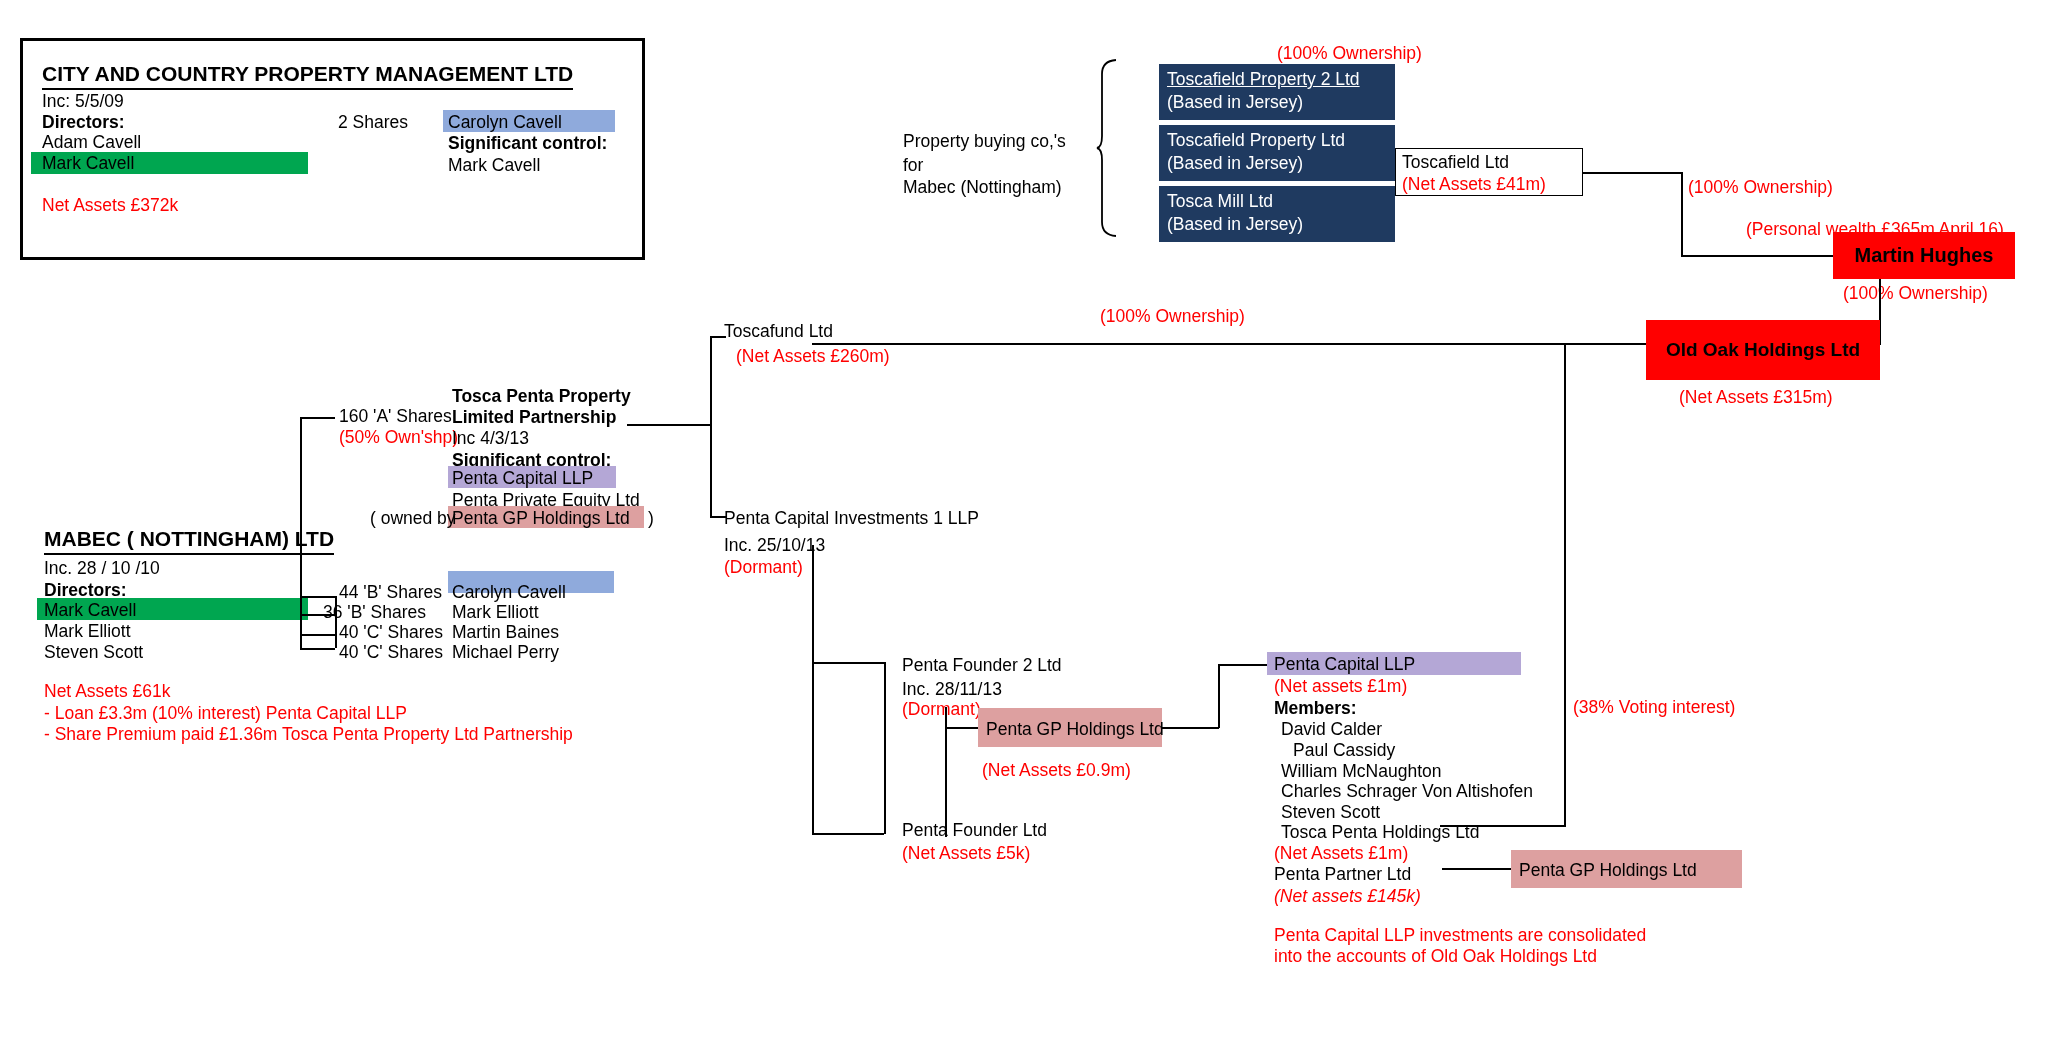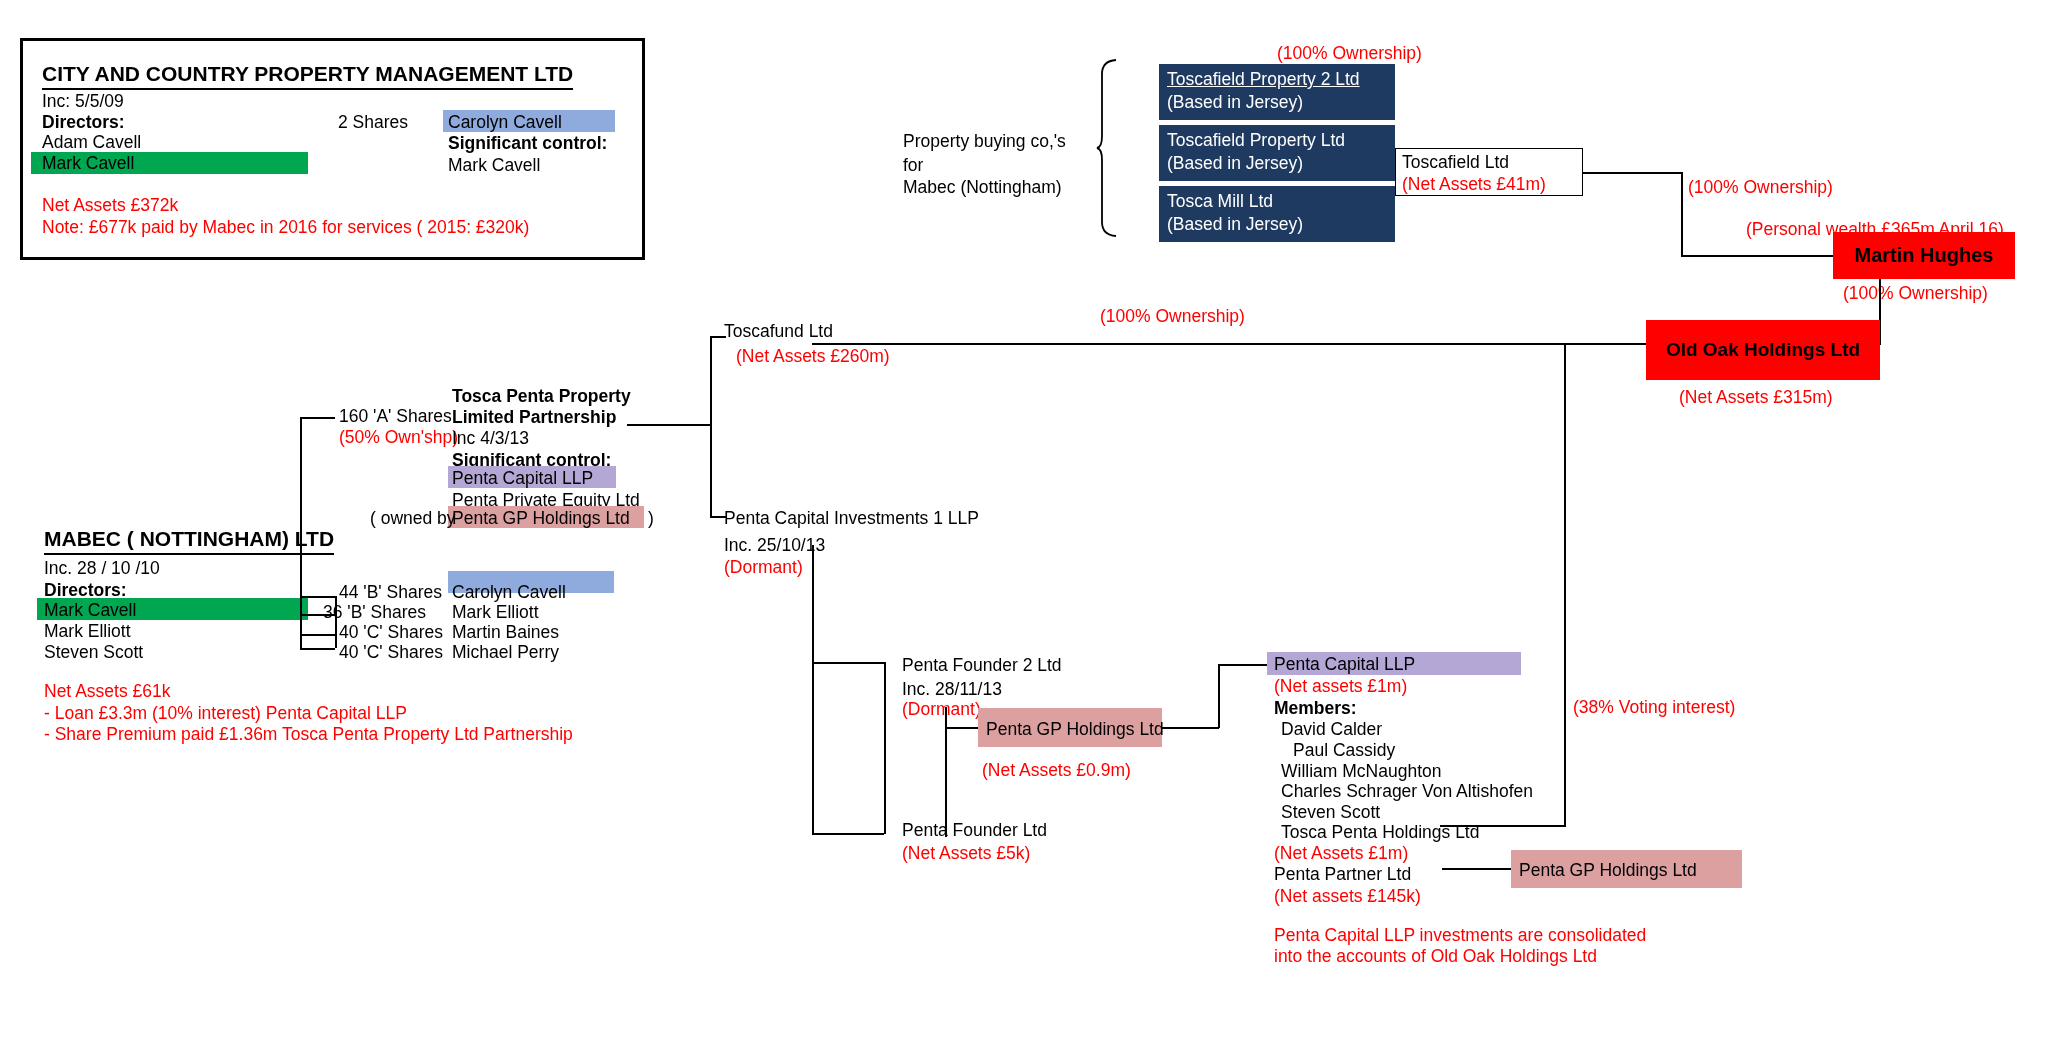--- a/index.html
+++ b/index.html
@@ -40,21 +40,20 @@
   <div class="t" style="left:42px;top:153px;">Mark Cavell</div>
 
   <div class="t" style="left:338px;top:112px;">2 Shares</div>
 
   <div class="box blue" style="left:443px;top:110px;width:172px;height:22px;"></div>
   <div class="t" style="left:448px;top:112px;">Carolyn Cavell</div>
   <div class="t b" style="left:448px;top:133px;">Significant control:</div>
   <div class="t" style="left:448px;top:155px;">Mark Cavell</div>
 
   <div class="t red" style="left:42px;top:195px;">Net Assets £372k</div>
-  <div class="t red" style="left:42px;top:217px;">Note: £677k paid by Mabec in 2016 for services ( 2015: £320k)</div>
 
   <div class="t" style="left:903px;top:131px;">Property buying co,'s</div>
   <div class="t" style="left:903px;top:155px;">for</div>
   <div class="t" style="left:903px;top:177px;">Mabec (Nottingham)</div>
 
   <svg style="position:absolute;left:1096px;top:58px;width:24px;height:180px;">
     <path d="M 20 2 Q 6 3 6 16 L 6 78 Q 6 89 1 90 Q 6 91 6 102 L 6 164 Q 6 177 20 178" fill="none" stroke="#000" stroke-width="1.8"></path>
   </svg>
 
   <div class="t red" style="left:1277px;top:43px;">(100% Ownership)</div>
@@ -181,21 +180,21 @@
   <div class="t red" style="left:1274px;top:676px;">(Net assets £1m)</div>
   <div class="t b" style="left:1274px;top:698px;">Members:</div>
   <div class="t" style="left:1281px;top:719px;">David Calder</div>
   <div class="t" style="left:1281px;top:740px;margin-left:12px;">Paul Cassidy</div>
   <div class="t" style="left:1281px;top:761px;">William McNaughton</div>
   <div class="t" style="left:1281px;top:781px;">Charles Schrager Von Altishofen</div>
   <div class="t" style="left:1281px;top:802px;">Steven Scott</div>
   <div class="t" style="left:1281px;top:822px;">Tosca Penta Holdings Ltd</div>
   <div class="t red" style="left:1274px;top:843px;">(Net Assets £1m)</div>
   <div class="t" style="left:1274px;top:864px;">Penta Partner Ltd</div>
-  <div class="t red" style="left:1274px;top:886px;">(Net assets £145k)</div>
+  <div class="t red" style="left:1274px;top:886px;font-style:italic;">(Net assets £145k)</div>
 
   <div class="ln hln" style="left:1440px;top:825px;width:125px;"></div>
   <div class="ln vln" style="left:1564px;top:343px;height:484px;"></div>
   <div class="t red" style="left:1573px;top:697px;">(38% Voting interest)</div>
 
   <div class="ln hln" style="left:1442px;top:868px;width:70px;"></div>
 
   <div class="box pink" style="left:1511px;top:850px;width:231px;height:38px;"></div>
   <div class="t" style="left:1519px;top:860px;">Penta GP Holdings Ltd</div>
 

